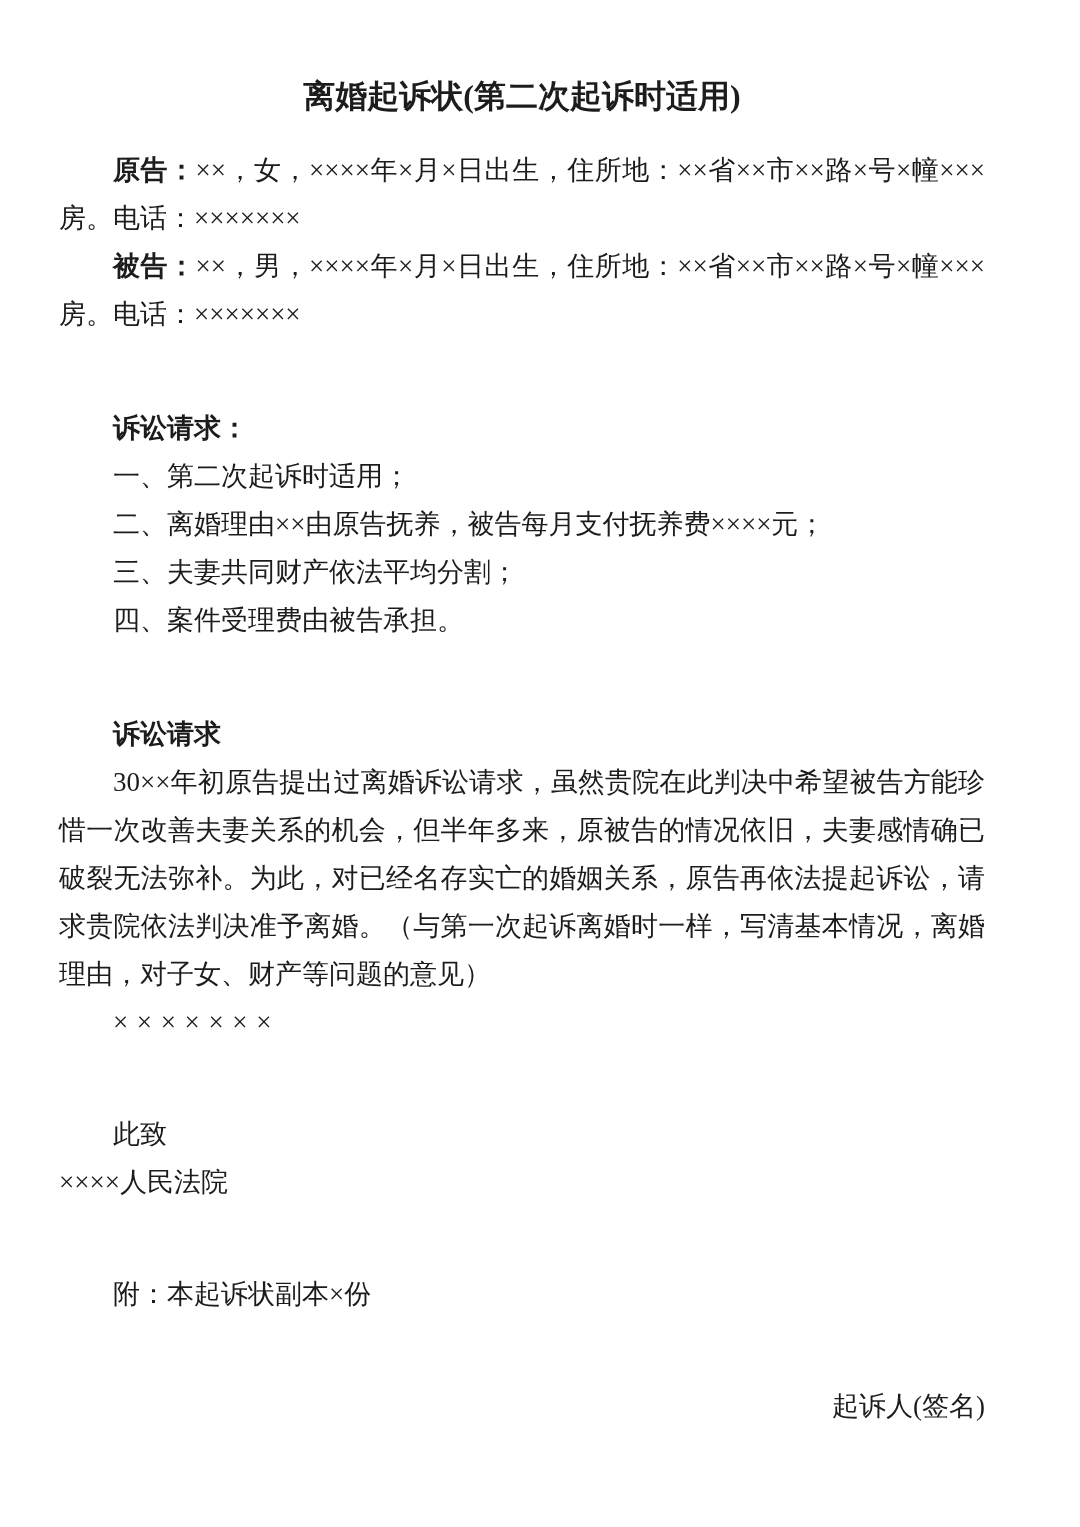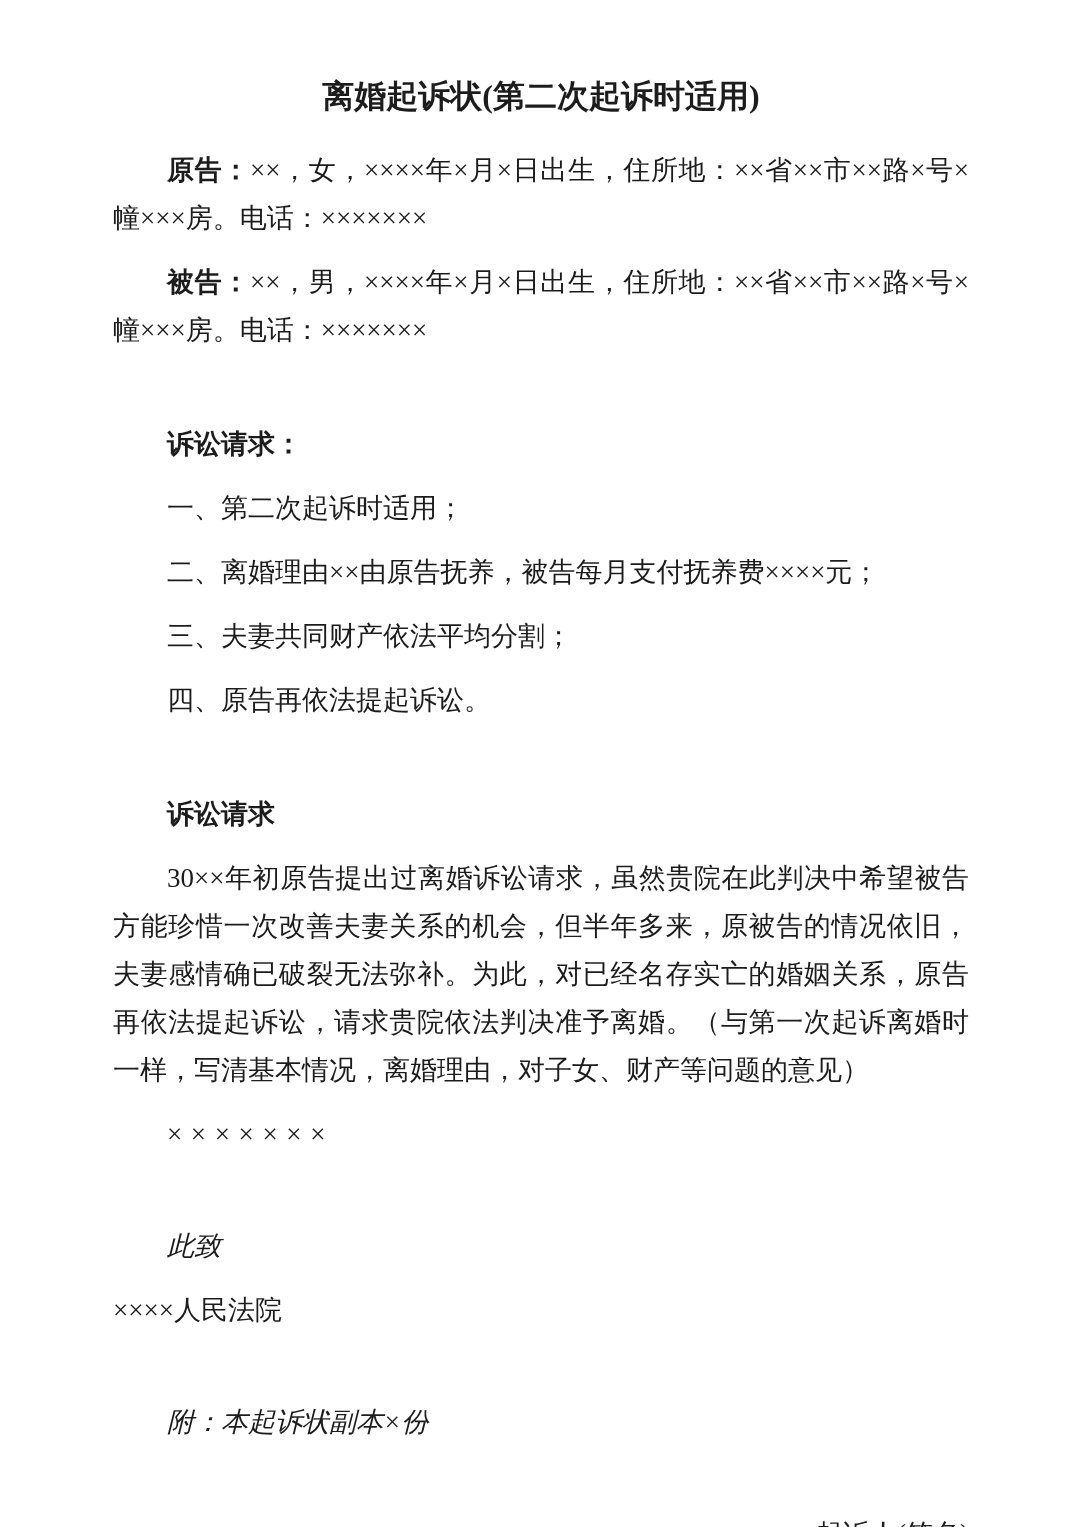--- a/index.html
+++ b/index.html
@@ -10,46 +10,45 @@
   .page {
     position: relative;
     width: 1080px;
     height: 1527px;
     background: #ffffff;
     color: #1c1c1c;
     font-family: "Liberation Serif", "DejaVu Serif", serif;
     font-size: 27px;
     line-height: 48px;
     box-sizing: border-box;
-    padding: 70px 95px 0 97px;
+    padding: 70px 95px 0 59px;
     overflow: hidden;
   }
   .doc-title {
     text-align: center;
     font-size: 32px;
     font-weight: bold;
     line-height: 52px;
     margin: 0 0 24px 0;
   }
   p {
-    margin: 16px;
+    margin: 0;
     text-align: justify;
   }
   .para-indent {
     text-indent: 2em;
   }
   .bold {
     font-weight: bold;
   }
   .section-gap {
     margin-top: 66px;
   }
   .small-gap {
     margin-top: 64px;
-    font-style: italic;
   }
   .claims-item {
     text-indent: 2em;
   }
   .evidence-line {
     text-indent: 2em;
     letter-spacing: 0.32em;
   }
   .court-line {
     text-indent: 0;
@@ -72,21 +71,21 @@
 
   <p class="para-indent"><span class="bold">原告：</span><span>××，女，××××年×月×日出生，住所地：××省××市××路×号×幢×××房。电话：×××××××</span></p>
 
   <p class="para-indent"><span class="bold">被告：</span><span>××，男，××××年×月×日出生，住所地：××省××市××路×号×幢×××房。电话：×××××××</span></p>
 
   <p class="para-indent bold section-gap">诉讼请求：</p>
 
   <p class="claims-item">一、第二次起诉时适用；</p>
   <p class="claims-item">二、离婚理由××由原告抚养，被告每月支付抚养费××××元；</p>
   <p class="claims-item">三、夫妻共同财产依法平均分割；</p>
-  <p class="claims-item">四、原告再依法提起诉讼。</p>
+  <p class="claims-item">四、案件受理费由被告承担。</p>
 
   <p class="para-indent bold section-gap">诉讼请求</p>
 
   <p class="para-indent">30××年初原告提出过离婚诉讼请求，虽然贵院在此判决中希望被告方能珍惜一次改善夫妻关系的机会，但半年多来，原被告的情况依旧，夫妻感情确已破裂无法弥补。为此，对已经名存实亡的婚姻关系，原告再依法提起诉讼，请求贵院依法判决准予离婚。（与第一次起诉离婚时一样，写清基本情况，离婚理由，对子女、财产等问题的意见）</p>
 
 
   <p class="evidence-line">×××××××</p>
 
   <p class="para-indent small-gap">此致</p>
 

